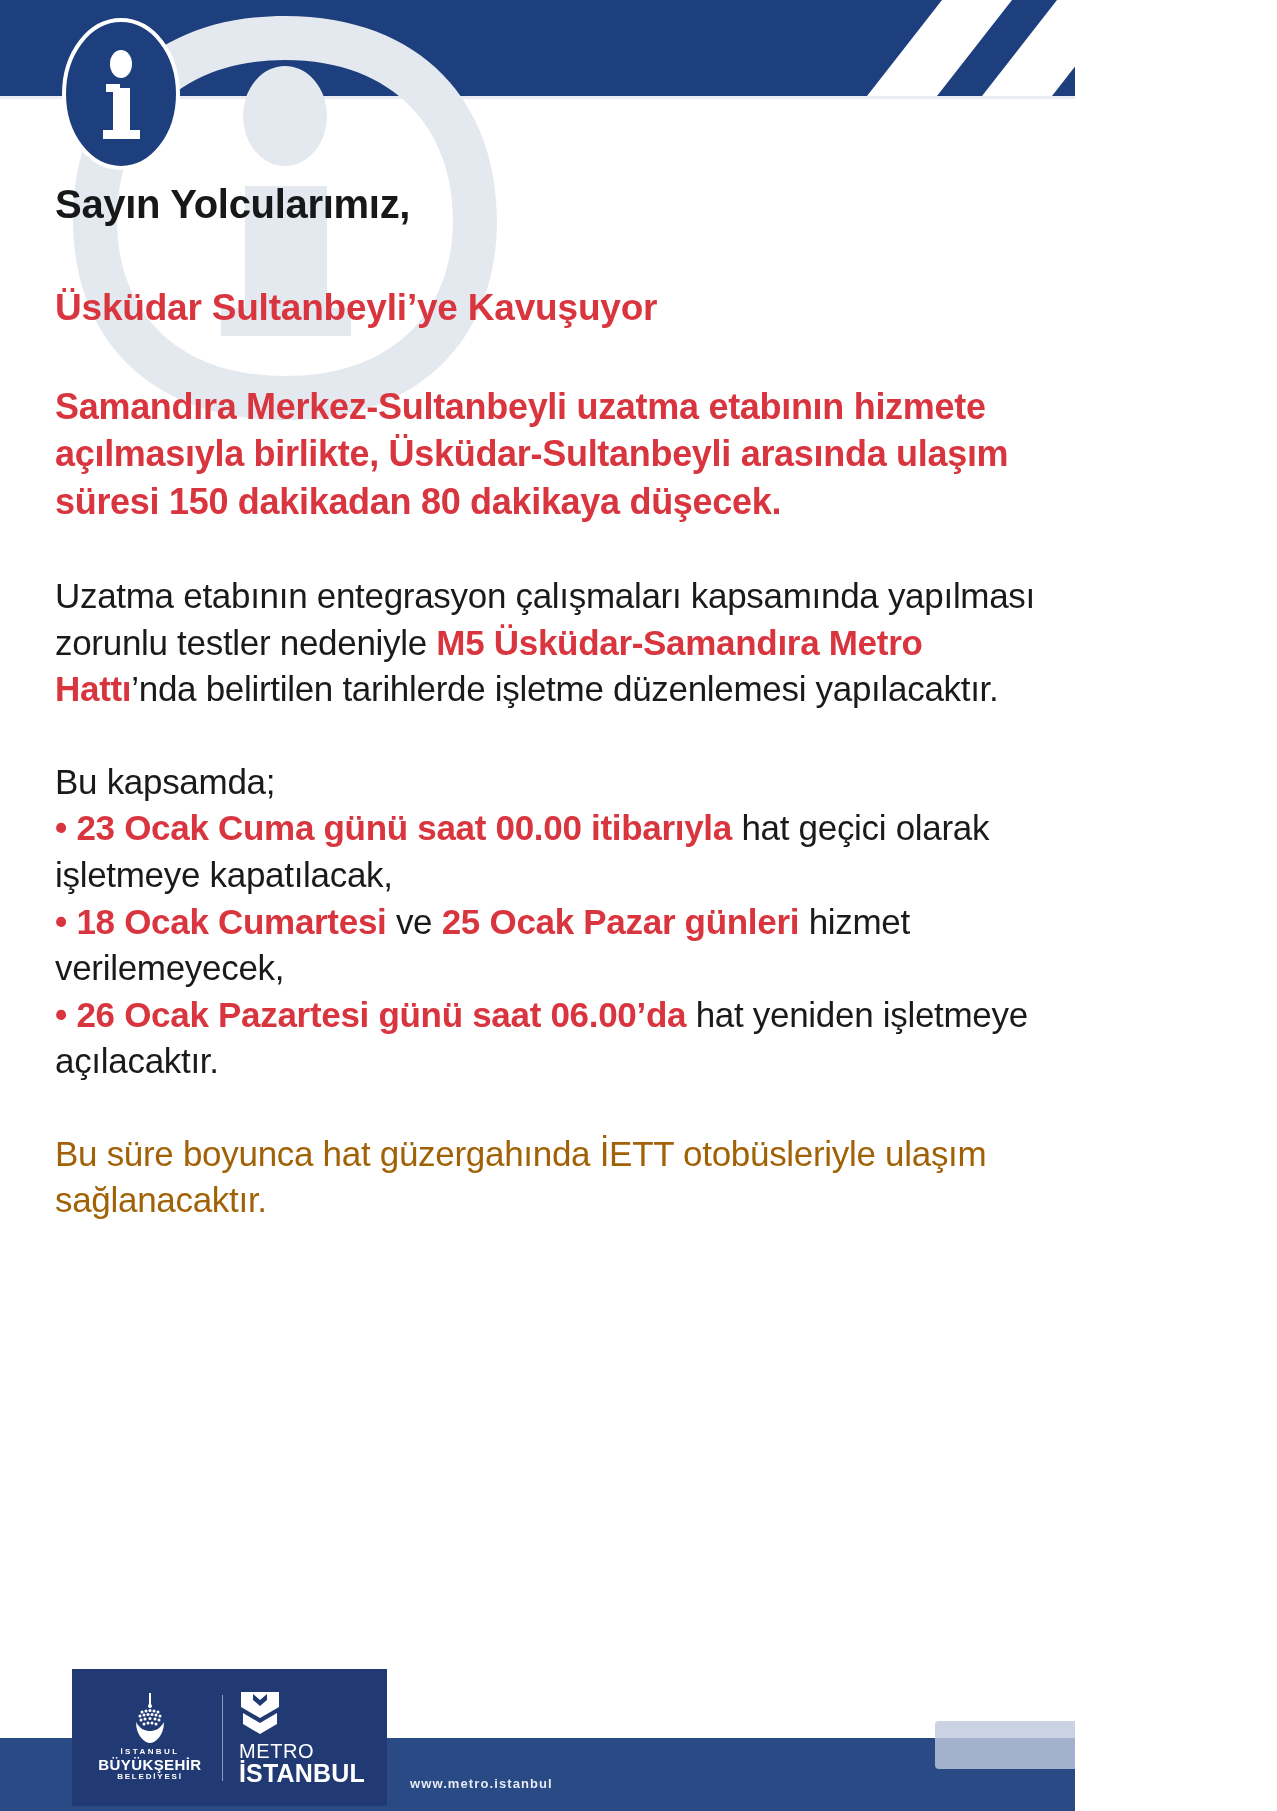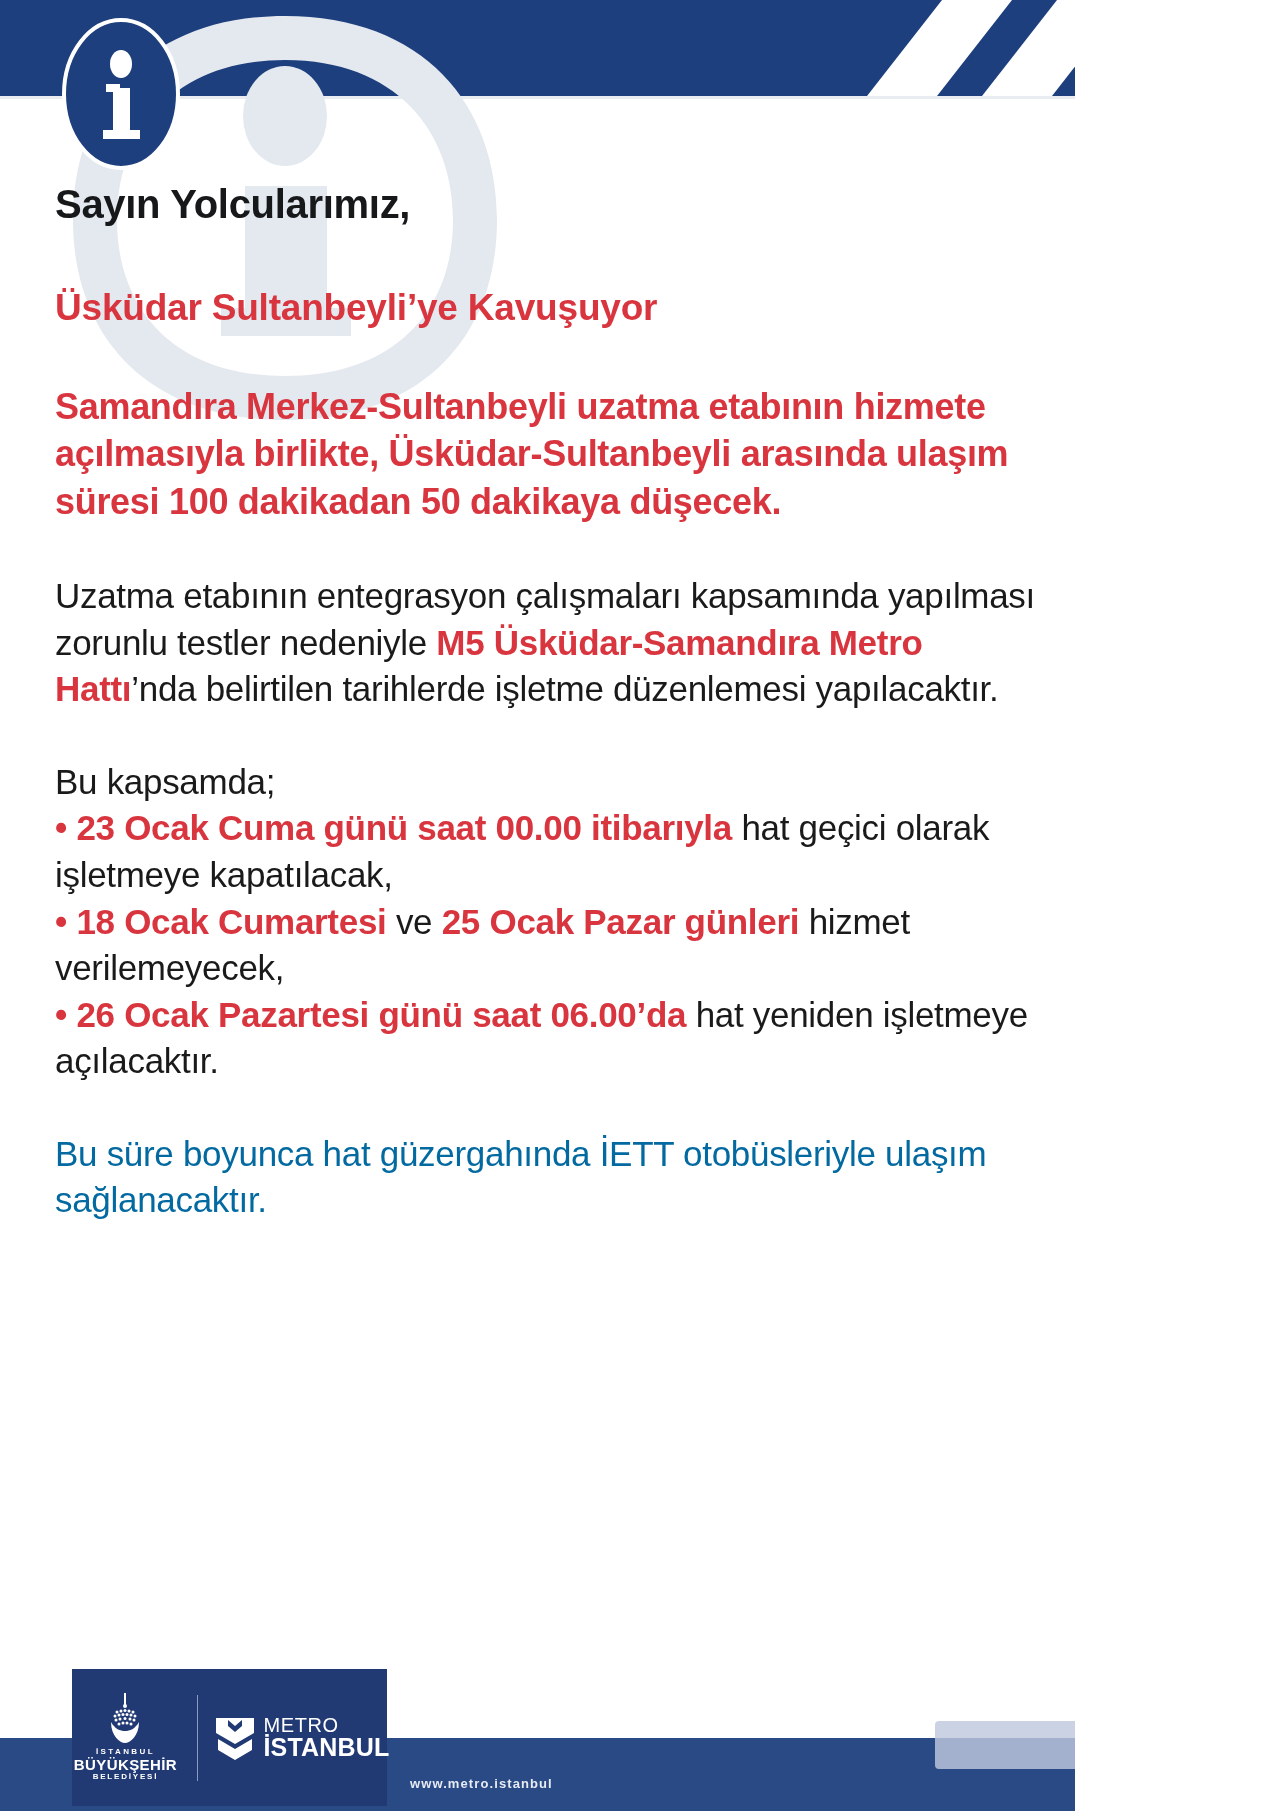--- a/index.html
+++ b/index.html
@@ -135,21 +135,21 @@
     color: #d9353f;
     font-weight: bold;
   }
   .bullets .dot {
     color: #d9353f;
     font-weight: bold;
   }
 
   .closing {
     font-size: 35px;
-    color: #0369a1;
+    color: #a16207;
     line-height: 1.33;
     letter-spacing: -0.3px;
     margin: 0 0 46px 0;
   }
 
   .thanks {
     font-size: 35px;
     color: #1a1a1a;
     line-height: 1.33;
     letter-spacing: -0.3px;
@@ -218,22 +218,23 @@
     letter-spacing: 1.8px;
   }
   .logo-divider {
     width: 1px;
     height: 86px;
     background: #8b9ac0;
     margin: 0 16px;
   }
   .metro-logo {
     display: flex;
-    align-items: flex-end;
+    align-items: flex-start;
     gap: 7px;
+    flex-direction: column;
   }
   .metro-mark {
     width: 42px;
     height: 44px;
   }
   .metro-text {
     color: #ffffff;
     line-height: 1.0;
   }
   .metro-text .m1 {
@@ -318,21 +319,21 @@
       <rect x="44" y="66" width="14" height="8" fill="#ffffff"></rect>
     </svg>
   </div>
 
   <div class="content">
 
     <p class="greeting">Sayın Yolcularımız,</p>
 
     <p class="subtitle">Üsküdar Sultanbeyli’ye Kavuşuyor</p>
 
-    <p class="lead">Samandıra Merkez-Sultanbeyli uzatma etabının hizmete açılmasıyla birlikte, Üsküdar-Sultanbeyli arasında ulaşım süresi 100 dakikadan 50 dakikaya düşecek.</p>
+    <p class="lead">Samandıra Merkez-Sultanbeyli uzatma etabının hizmete açılmasıyla birlikte, Üsküdar-Sultanbeyli arasında ulaşım süresi 150 dakikadan 80 dakikaya düşecek.</p>
 
     <p class="para"><span>Uzatma etabının entegrasyon çalışmaları kapsamında yapılması zorunlu testler nedeniyle </span><span class="hl">M5 Üsküdar-Samandıra Metro Hattı</span><span>’nda belirtilen tarihlerde işletme düzenlemesi yapılacaktır.</span></p>
 
     <div class="bullets">
       <span class="lead-in">Bu kapsamda;</span>
 
       <span class="bullet-line"><span class="dot">•</span> <span class="hl">23 Ocak Cuma günü saat 00.00 itibarıyla</span><span> hat geçici olarak işletmeye kapatılacak,</span></span>
 
       <span class="bullet-line"><span class="dot">•</span> <span class="hl">18 Ocak Cumartesi</span><span> ve </span><span class="hl">25 Ocak Pazar günleri</span><span> hizmet verilemeyecek,</span></span>
 

